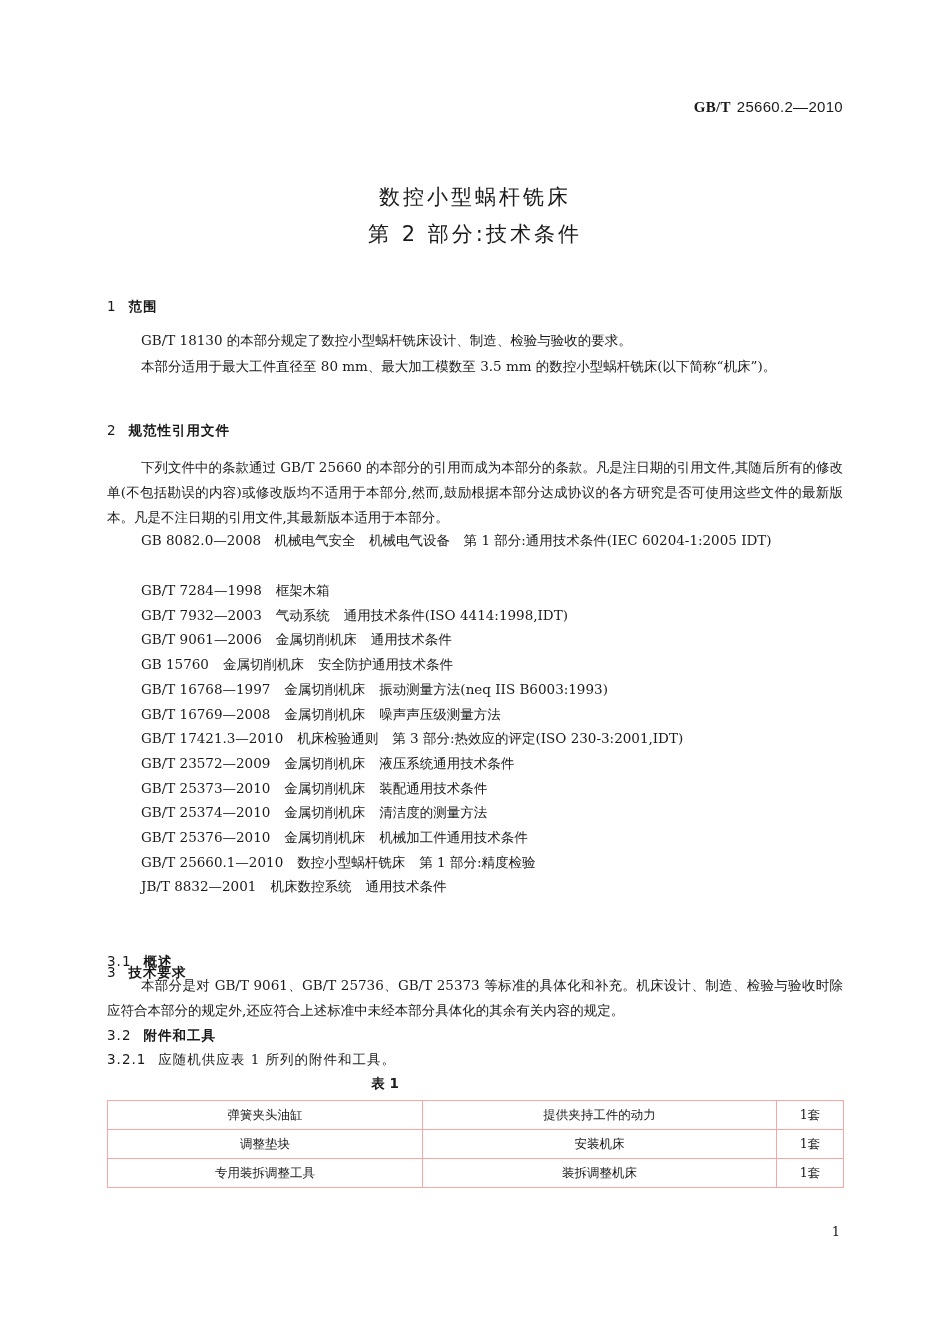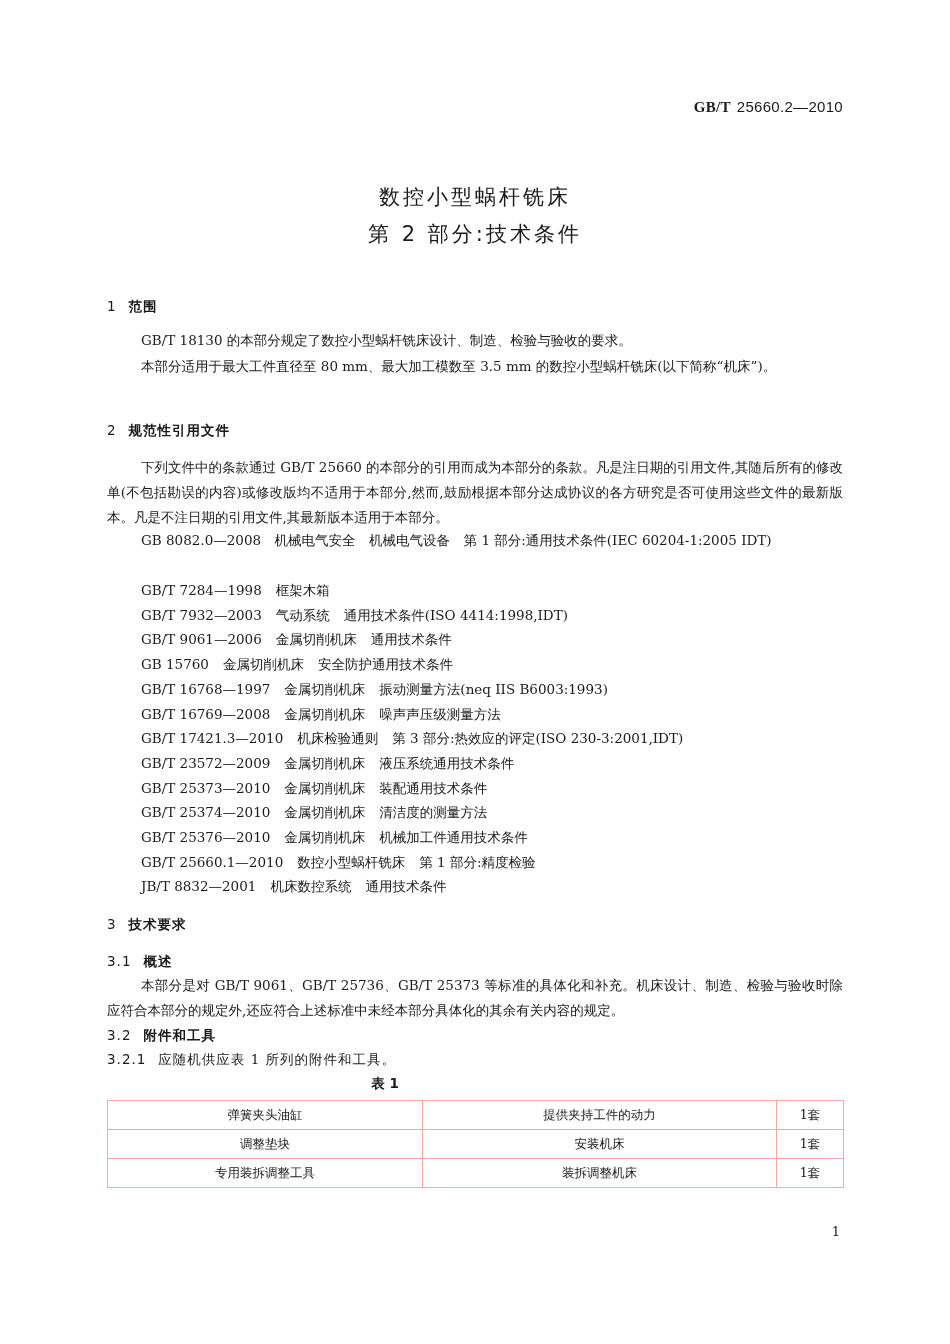--- a/index.html
+++ b/index.html
@@ -54,21 +54,21 @@
     <div class="ref" style="top: 705.5px;"><span class="code">GB/T 16769—2008</span><span class="part">金属切削机床</span><span class="part">噪声声压级测量方法</span><span class="part"></span></div>
     <div class="ref" style="top: 730.2px;"><span class="code">GB/T 17421.3—2010</span><span class="part">机床检验通则</span><span class="part">第 3 部分:热效应的评定(ISO 230-3:2001,IDT)</span><span class="part"></span></div>
     <div class="ref" style="top: 754.9px;"><span class="code">GB/T 23572—2009</span><span class="part">金属切削机床</span><span class="part">液压系统通用技术条件</span><span class="part"></span></div>
     <div class="ref" style="top: 779.6px;"><span class="code">GB/T 25373—2010</span><span class="part">金属切削机床</span><span class="part">装配通用技术条件</span><span class="part"></span></div>
     <div class="ref" style="top: 804.3px;"><span class="code">GB/T 25374—2010</span><span class="part">金属切削机床</span><span class="part">清洁度的测量方法</span><span class="part"></span></div>
     <div class="ref" style="top: 829px;"><span class="code">GB/T 25376—2010</span><span class="part">金属切削机床</span><span class="part">机械加工件通用技术条件</span><span class="part"></span></div>
     <div class="ref" style="top: 853.7px;"><span class="code">GB/T 25660.1—2010</span><span class="part">数控小型蜗杆铣床</span><span class="part">第 1 部分:精度检验</span><span class="part"></span></div>
     <div class="ref" style="top: 878.4px;"><span class="code">JB/T 8832—2001</span><span class="part">机床数控系统</span><span class="part">通用技术条件</span><span class="part"></span></div>
   </div>
 
-<div class="h" style="top:916px"><span class="num">3</span><span>技术要求</span></div>
+<div class="h" style="top:964px"><span class="num">3</span><span>技术要求</span></div>
 <div class="h" style="top:953px"><span class="num">3.1</span><span>概述</span></div>
 <div class="p ind" style="top:973px">本部分是对 GB/T 9061、GB/T 25736、GB/T 25373 等标准的具体化和补充。机床设计、制造、检验与验收时除应符合本部分的规定外,还应符合上述标准中未经本部分具体化的其余有关内容的规定。</div>
 <div class="h" style="top:1027px"><span class="num">3.2</span><span>附件和工具</span></div>
 <div class="h" style="top:1051px;font-weight:normal"><span class="num">3.2.1</span><span style="font-family:'DejaVu Serif',serif">应随机供应表 1 所列的附件和工具。</span></div>
 
 <div class="cap">表 1</div>
 <table>
   <tbody>
   <tr>
     <td>弹簧夹头油缸</td>

